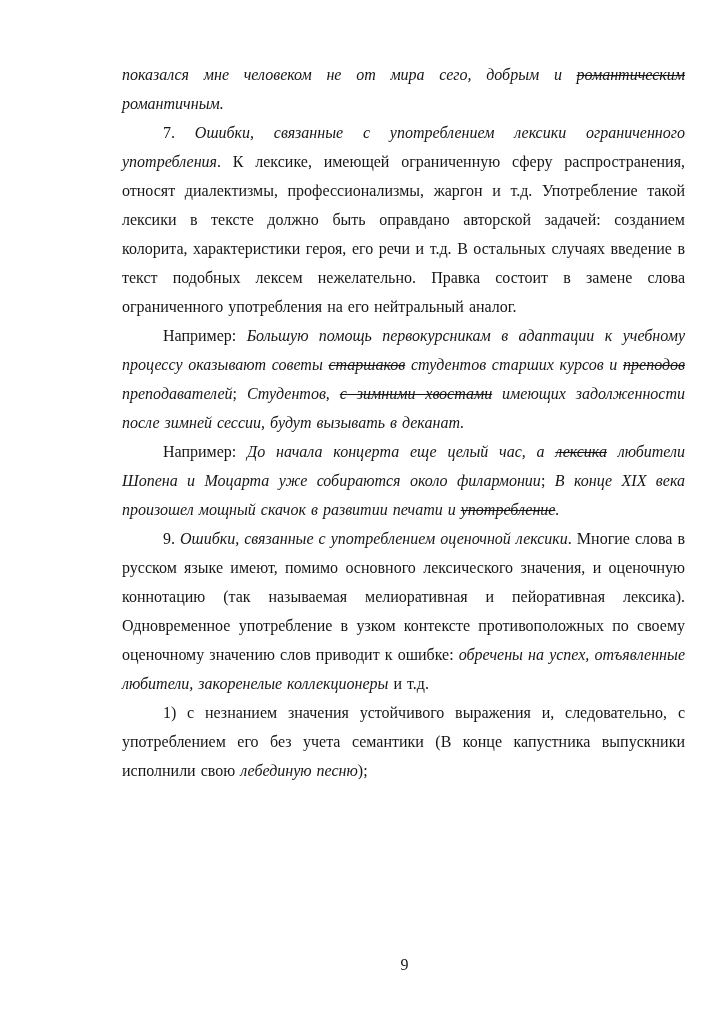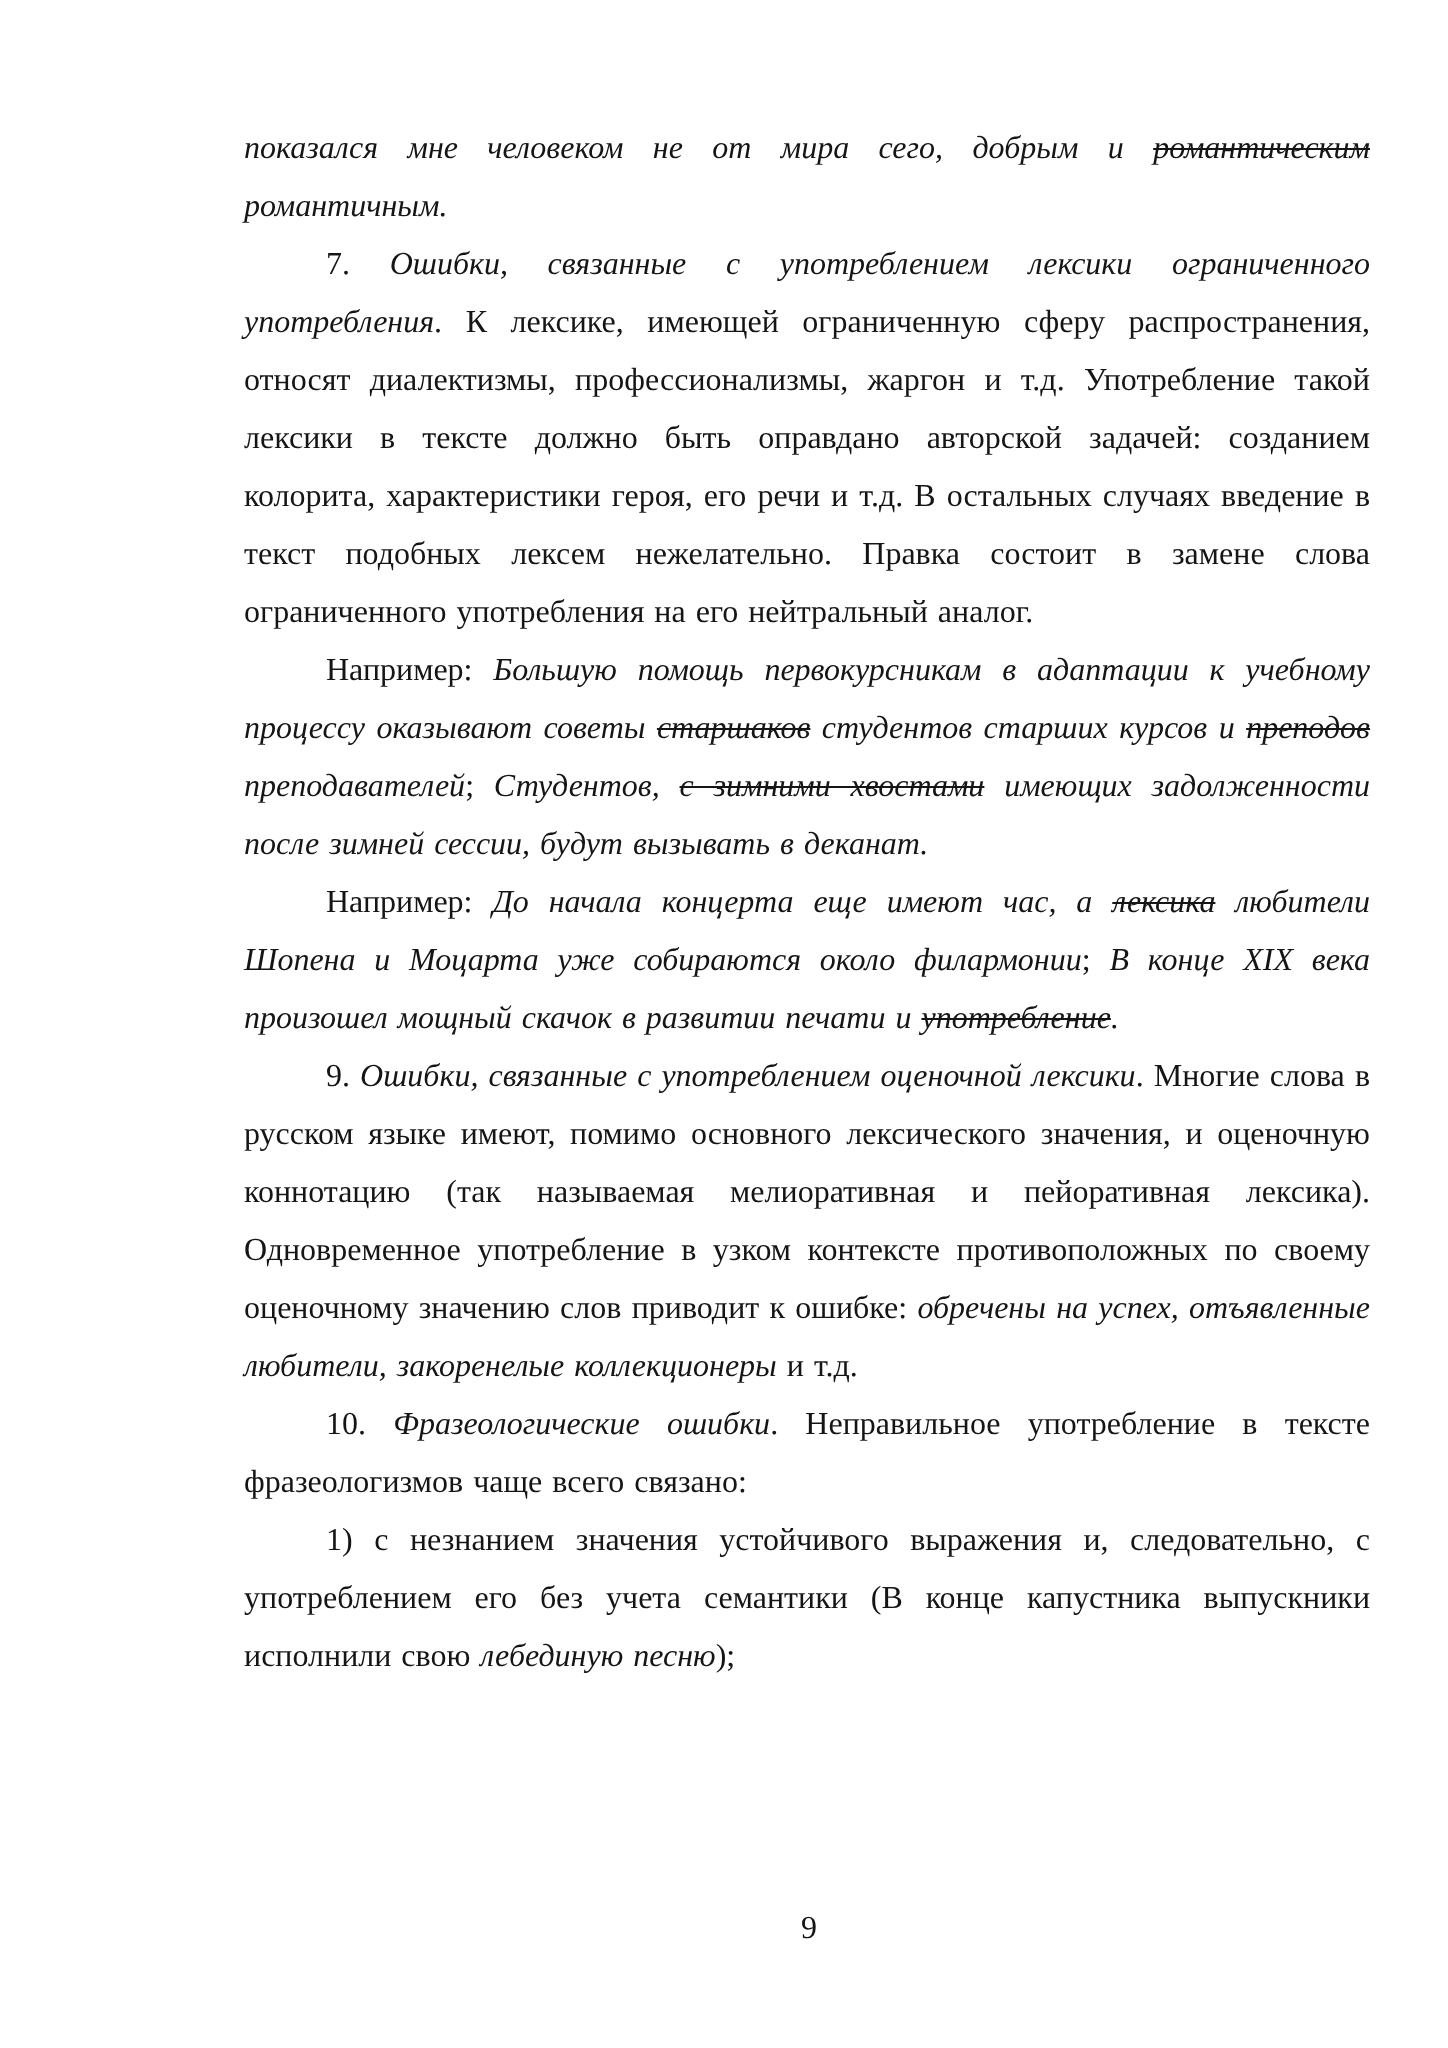--- a/index.html
+++ b/index.html
@@ -42,19 +42,18 @@
   }
 </style>
 </head>
 <body>
 
 <div class="page">
   <div id="paragraphs">
       <p class="para"><span class="it">показался мне человеком не от мира сего, добрым и </span><span class="it st">романтическим</span><span class="it"> </span><span class="it">романтичным.</span></p>
       <p class="para indent"><span>7. </span><span class="it">Ошибки, связанные с употреблением лексики ограниченного употребления</span><span>. К лексике, имеющей ограниченную сферу распространения, относят диалектизмы, профессионализмы, жаргон и т.д. Употребление такой лексики в тексте должно быть оправдано авторской задачей: созданием колорита, характеристики героя, его речи и т.д. В остальных случаях введение в текст подобных лексем нежелательно. Правка состоит в замене слова ограниченного употребления на его нейтральный аналог.</span></p>
       <p class="para indent"><span>Например: </span><span class="it">Большую помощь первокурсникам в адаптации к учебному процессу оказывают советы </span><span class="it st">старшаков</span><span class="it"> студентов старших курсов и </span><span class="it st">преподов</span><span class="it"> преподавателей</span><span>; </span><span class="it">Студентов, </span><span class="it st">с зимними хвостами</span><span class="it"> имеющих задолженности после зимней сессии, будут вызывать в деканат.</span></p>
-      <p class="para indent"><span>Например: </span><span class="it">До начала концерта еще имеют час, а </span><span class="it st">лексика</span><span class="it"> любители Шопена и Моцарта уже собираются около филармонии</span><span>; </span><span class="it">В конце XIX века произошел мощный скачок в развитии печати и </span><span class="it st">употребление</span><span class="it">.</span></p>
+      <p class="para indent"><span>Например: </span><span class="it">До начала концерта еще целый час, а </span><span class="it st">лексика</span><span class="it"> любители Шопена и Моцарта уже собираются около филармонии</span><span>; </span><span class="it">В конце XIX века произошел мощный скачок в развитии печати и </span><span class="it st">употребление</span><span class="it">.</span></p>
       <p class="para indent"><span>9. </span><span class="it">Ошибки, связанные с употреблением оценочной лексики</span><span>. Многие слова в русском языке имеют, помимо основного лексического значения, и оценочную коннотацию (так называемая мелиоративная и пейоративная лексика). Одновременное употребление в узком контексте противоположных по своему оценочному значению слов приводит к ошибке: </span><span class="it">обречены на успех, отъявленные любители, закоренелые коллекционеры</span><span> и т.д.</span></p>
-      <p class="para indent"><span>10. </span><span class="it">Фразеологические ошибки</span><span>. Неправильное употребление в тексте фразеологизмов чаще всего связано:</span></p>
       <p class="para indent"><span>1) с незнанием значения устойчивого выражения и, следовательно, с употреблением его без учета семантики (В конце капустника выпускники исполнили свою </span><span class="it">лебединую песню</span><span>);</span></p>
     </div>
   <div class="page-number">9</div>
 </div>
 
 </body></html>

